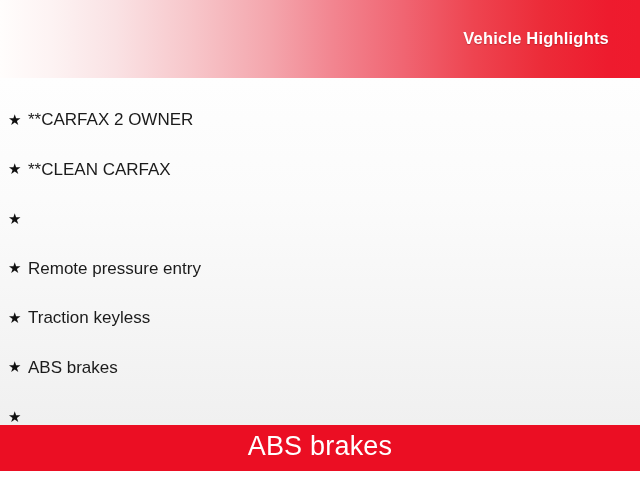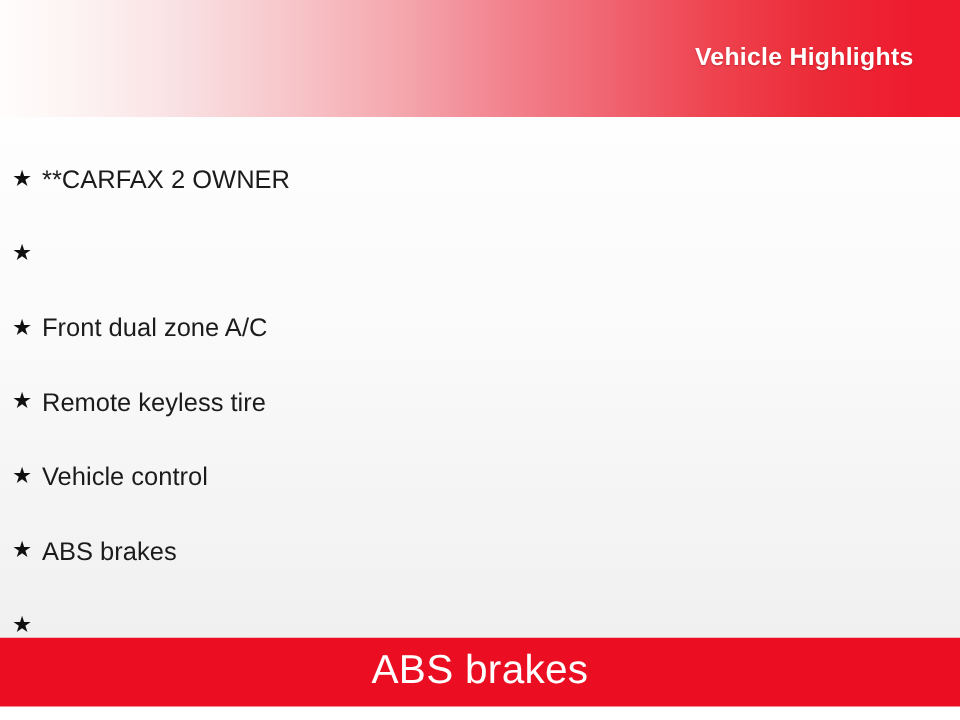--- a/index.html
+++ b/index.html
@@ -135,35 +135,35 @@
   <div class="highlights-body">
     <ul class="highlights-list">
 
       <li class="highlight-item">
         <span class="star-bullet">★</span>
         <span class="highlight-label">**CARFAX 2 OWNER</span>
       </li>
 
       <li class="highlight-item">
         <span class="star-bullet">★</span>
+        <span class="highlight-label">**CLEAN CARFAX</span>
       </li>
 
       <li class="highlight-item">
         <span class="star-bullet">★</span>
-        <span class="highlight-label">Front dual zone A/C</span>
       </li>
 
       <li class="highlight-item">
         <span class="star-bullet">★</span>
-        <span class="highlight-label">Remote keyless tire</span>
+        <span class="highlight-label">Remote pressure entry</span>
       </li>
 
       <li class="highlight-item">
         <span class="star-bullet">★</span>
-        <span class="highlight-label">Vehicle control</span>
+        <span class="highlight-label">Traction keyless</span>
       </li>
 
       <li class="highlight-item">
         <span class="star-bullet">★</span>
         <span class="highlight-label">ABS brakes</span>
       </li>
 
       <li class="highlight-item">
         <span class="star-bullet">★</span>
       </li>

